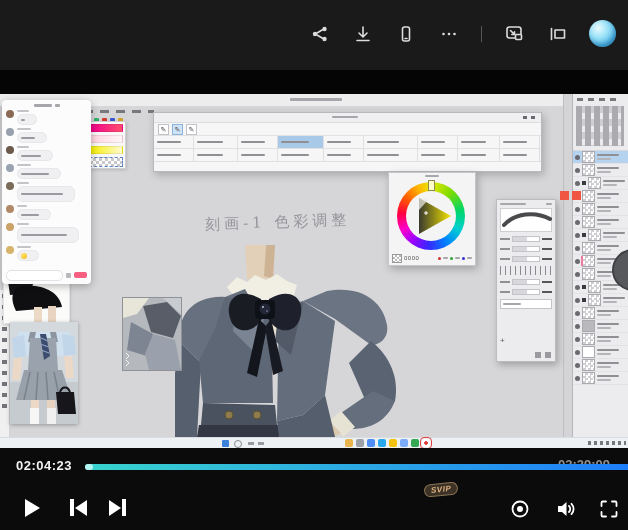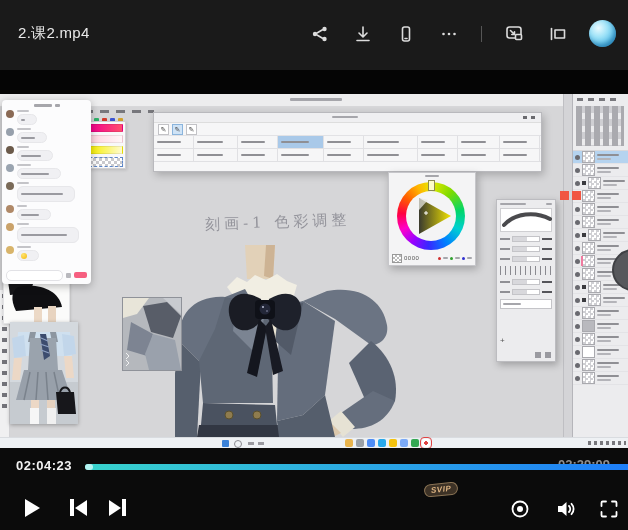--- a/index.html
+++ b/index.html
@@ -185,21 +185,20 @@
   .ic-btn{position:absolute;top:6px;width:22px;height:22px;cursor:pointer;}
   .ic-btn svg{stroke:#fff;fill:none;stroke-width:1.8;stroke-linecap:round;stroke-linejoin:round;}
   .ic-record{left:509px;} .ic-volume{left:555px;} .ic-full{left:598px;}
 </style>
 </head>
 <body>
 
 <div id="stage">
 
   <header class="topbar">
-    <div class="vid-title">2.课2.mp4</div>
     <div class="tb-icons">
       <div class="tb-btn">
         <svg width="20" height="20" viewBox="0 0 20 20">
           <circle cx="14.5" cy="5" r="2.2" fill="#dcdcdc" stroke="none"></circle>
           <circle cx="14.5" cy="15" r="2.2" fill="#dcdcdc" stroke="none"></circle>
           <circle cx="5" cy="10" r="2.2" fill="#dcdcdc" stroke="none"></circle>
           <path d="M7 9 L12.5 5.8 M7 11 L12.5 14.2"></path>
         </svg>
       </div>
       <div class="tb-btn">

